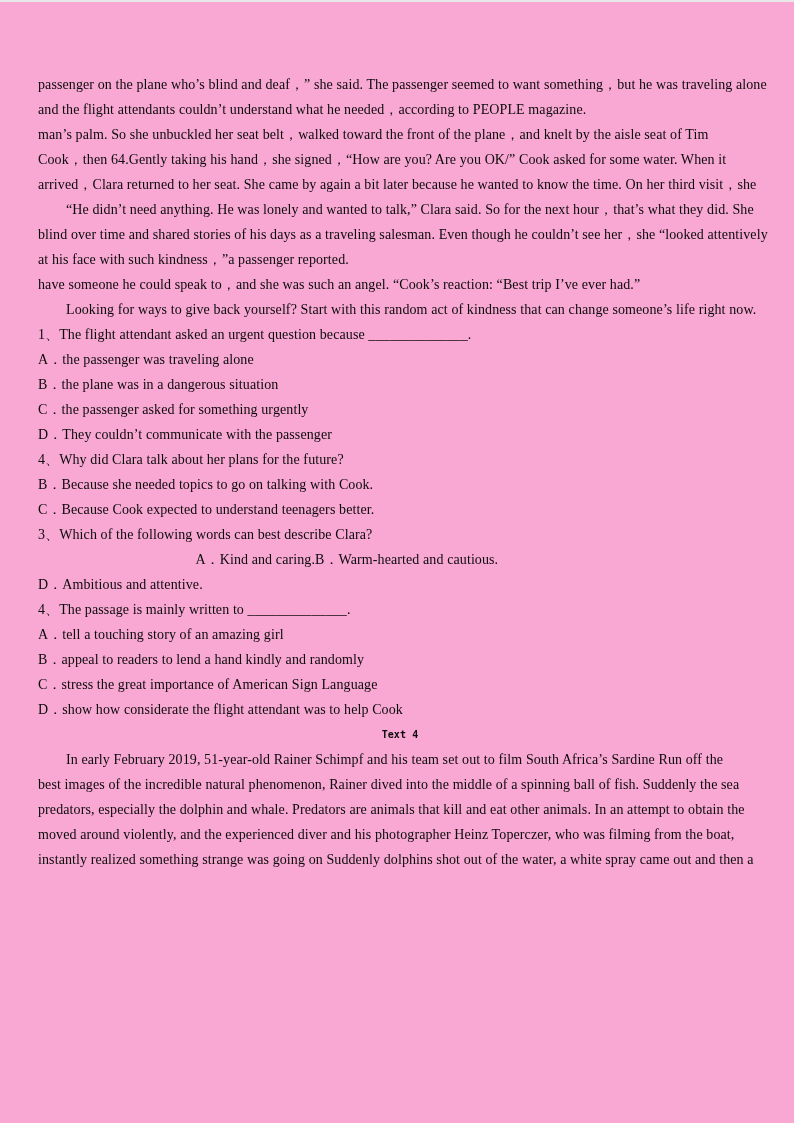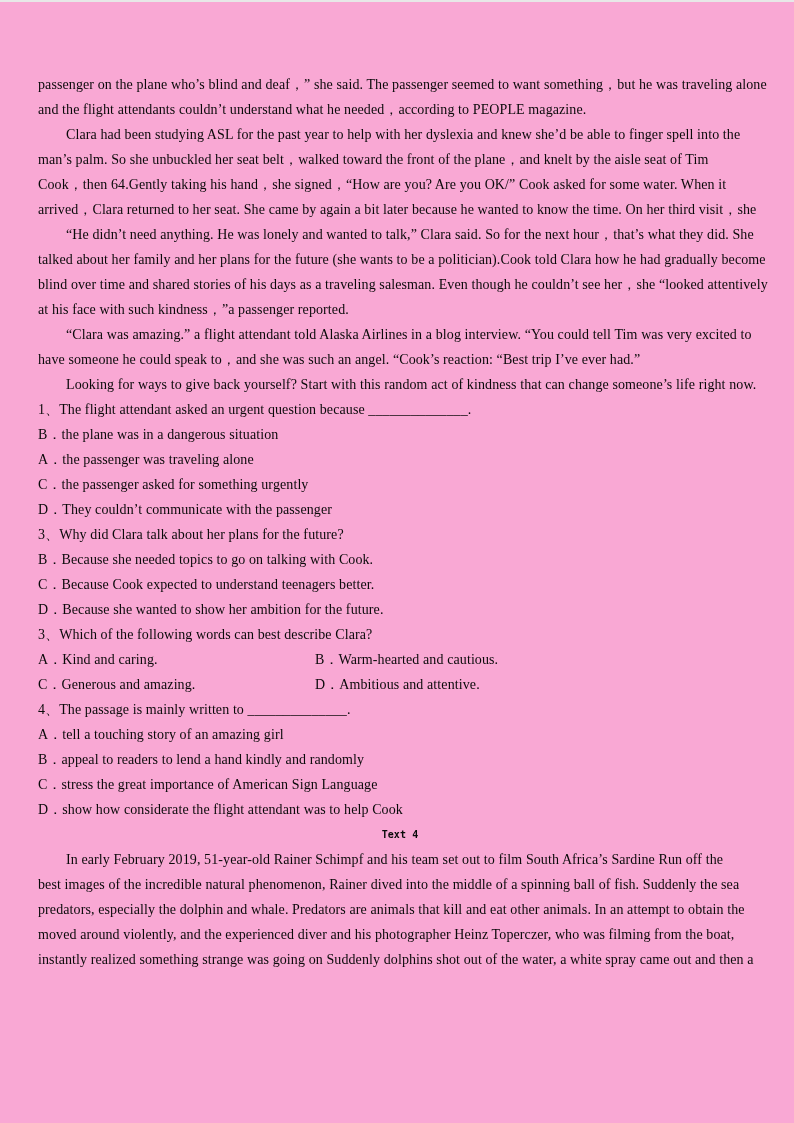--- a/index.html
+++ b/index.html
@@ -28,53 +28,49 @@
   }
   .line.indent { padding-left: 28px; }
   .line.heading {
     font-family: "DejaVu Sans Mono", "Liberation Mono", monospace;
     font-weight: bold;
     font-size: 10px;
     text-align: center;
     white-space: normal;
   }
   .line.twocol { display: flex; }
-  .line.twocol .cell-left { width: 277px; flex: 0 0 277px; }
+  .line.twocol .cell-left { width: 277px; flex: 0 0 277px; text-align: right; }
   .line.twocol .cell-right { flex: 1; }
 </style>
 </head>
 <body>
 
 <div class="page">
   <div class="doc" id="doc">
       <div class="line">passenger on the plane who’s blind and deaf，” she said. The passenger seemed to want something，but he was traveling alone</div>
       <div class="line">and the flight attendants couldn’t understand what he needed，according to PEOPLE magazine.</div>
-      <div class="line indent">Clara had been studying ASL for the past year to help with her dyslexia and knew she’d be able to finger spell into the</div>
       <div class="line">man’s palm. So she unbuckled her seat belt，walked toward the front of the plane，and knelt by the aisle seat of Tim</div>
       <div class="line">Cook，then 64.Gently taking his hand，she signed，“How are you? Are you OK/” Cook asked for some water. When it</div>
       <div class="line">arrived，Clara returned to her seat. She came by again a bit later because he wanted to know the time. On her third visit，she</div>
       <div class="line indent">“He didn’t need anything. He was lonely and wanted to talk,” Clara said. So for the next hour，that’s what they did. She</div>
-      <div class="line">talked about her family and her plans for the future (she wants to be a politician).Cook told Clara how he had gradually become</div>
       <div class="line">blind over time and shared stories of his days as a traveling salesman. Even though he couldn’t see her，she “looked attentively</div>
       <div class="line">at his face with such kindness，”a passenger reported.</div>
-      <div class="line indent">“Clara was amazing.” a flight attendant told Alaska Airlines in a blog interview. “You could tell Tim was very excited to</div>
       <div class="line">have someone he could speak to，and she was such an angel. “Cook’s reaction: “Best trip I’ve ever had.”</div>
       <div class="line indent">Looking for ways to give back yourself? Start with this random act of kindness that can change someone’s life right now.</div>
       <div class="line">1、The flight attendant asked an urgent question because ______________.</div>
+      <div class="line">A．the passenger was traveling alone</div>
       <div class="line">B．the plane was in a dangerous situation</div>
-      <div class="line">A．the passenger was traveling alone</div>
       <div class="line">C．the passenger asked for something urgently</div>
       <div class="line">D．They couldn’t communicate with the passenger</div>
-      <div class="line">3、Why did Clara talk about her plans for the future?</div>
+      <div class="line">4、Why did Clara talk about her plans for the future?</div>
       <div class="line">B．Because she needed topics to go on talking with Cook.</div>
       <div class="line">C．Because Cook expected to understand teenagers better.</div>
-      <div class="line">D．Because she wanted to show her ambition for the future.</div>
       <div class="line">3、Which of the following words can best describe Clara?</div>
       <div class="line twocol"><span class="cell-left">A．Kind and caring.</span><span class="cell-right">B．Warm-hearted and cautious.</span></div>
-      <div class="line twocol"><span class="cell-left">C．Generous and amazing.</span><span class="cell-right">D．Ambitious and attentive.</span></div>
+      <div class="line twocol"><span class="cell-right">D．Ambitious and attentive.</span></div>
       <div class="line">4、The passage is mainly written to ______________.</div>
       <div class="line">A．tell a touching story of an amazing girl</div>
       <div class="line">B．appeal to readers to lend a hand kindly and randomly</div>
       <div class="line">C．stress the great importance of American Sign Language</div>
       <div class="line">D．show how considerate the flight attendant was to help Cook</div>
       <div class="line heading">Text 4</div>
       <div class="line indent">In early February 2019, 51-year-old Rainer Schimpf and his team set out to film South Africa’s Sardine Run off the</div>
       <div class="line">best images of the incredible natural phenomenon, Rainer dived into the middle of a spinning ball of fish. Suddenly the sea</div>
       <div class="line">predators, especially the dolphin and whale. Predators are animals that kill and eat other animals. In an attempt to obtain the</div>
       <div class="line">moved around violently, and the experienced diver and his photographer Heinz Toperczer, who was filming from the boat,</div>

